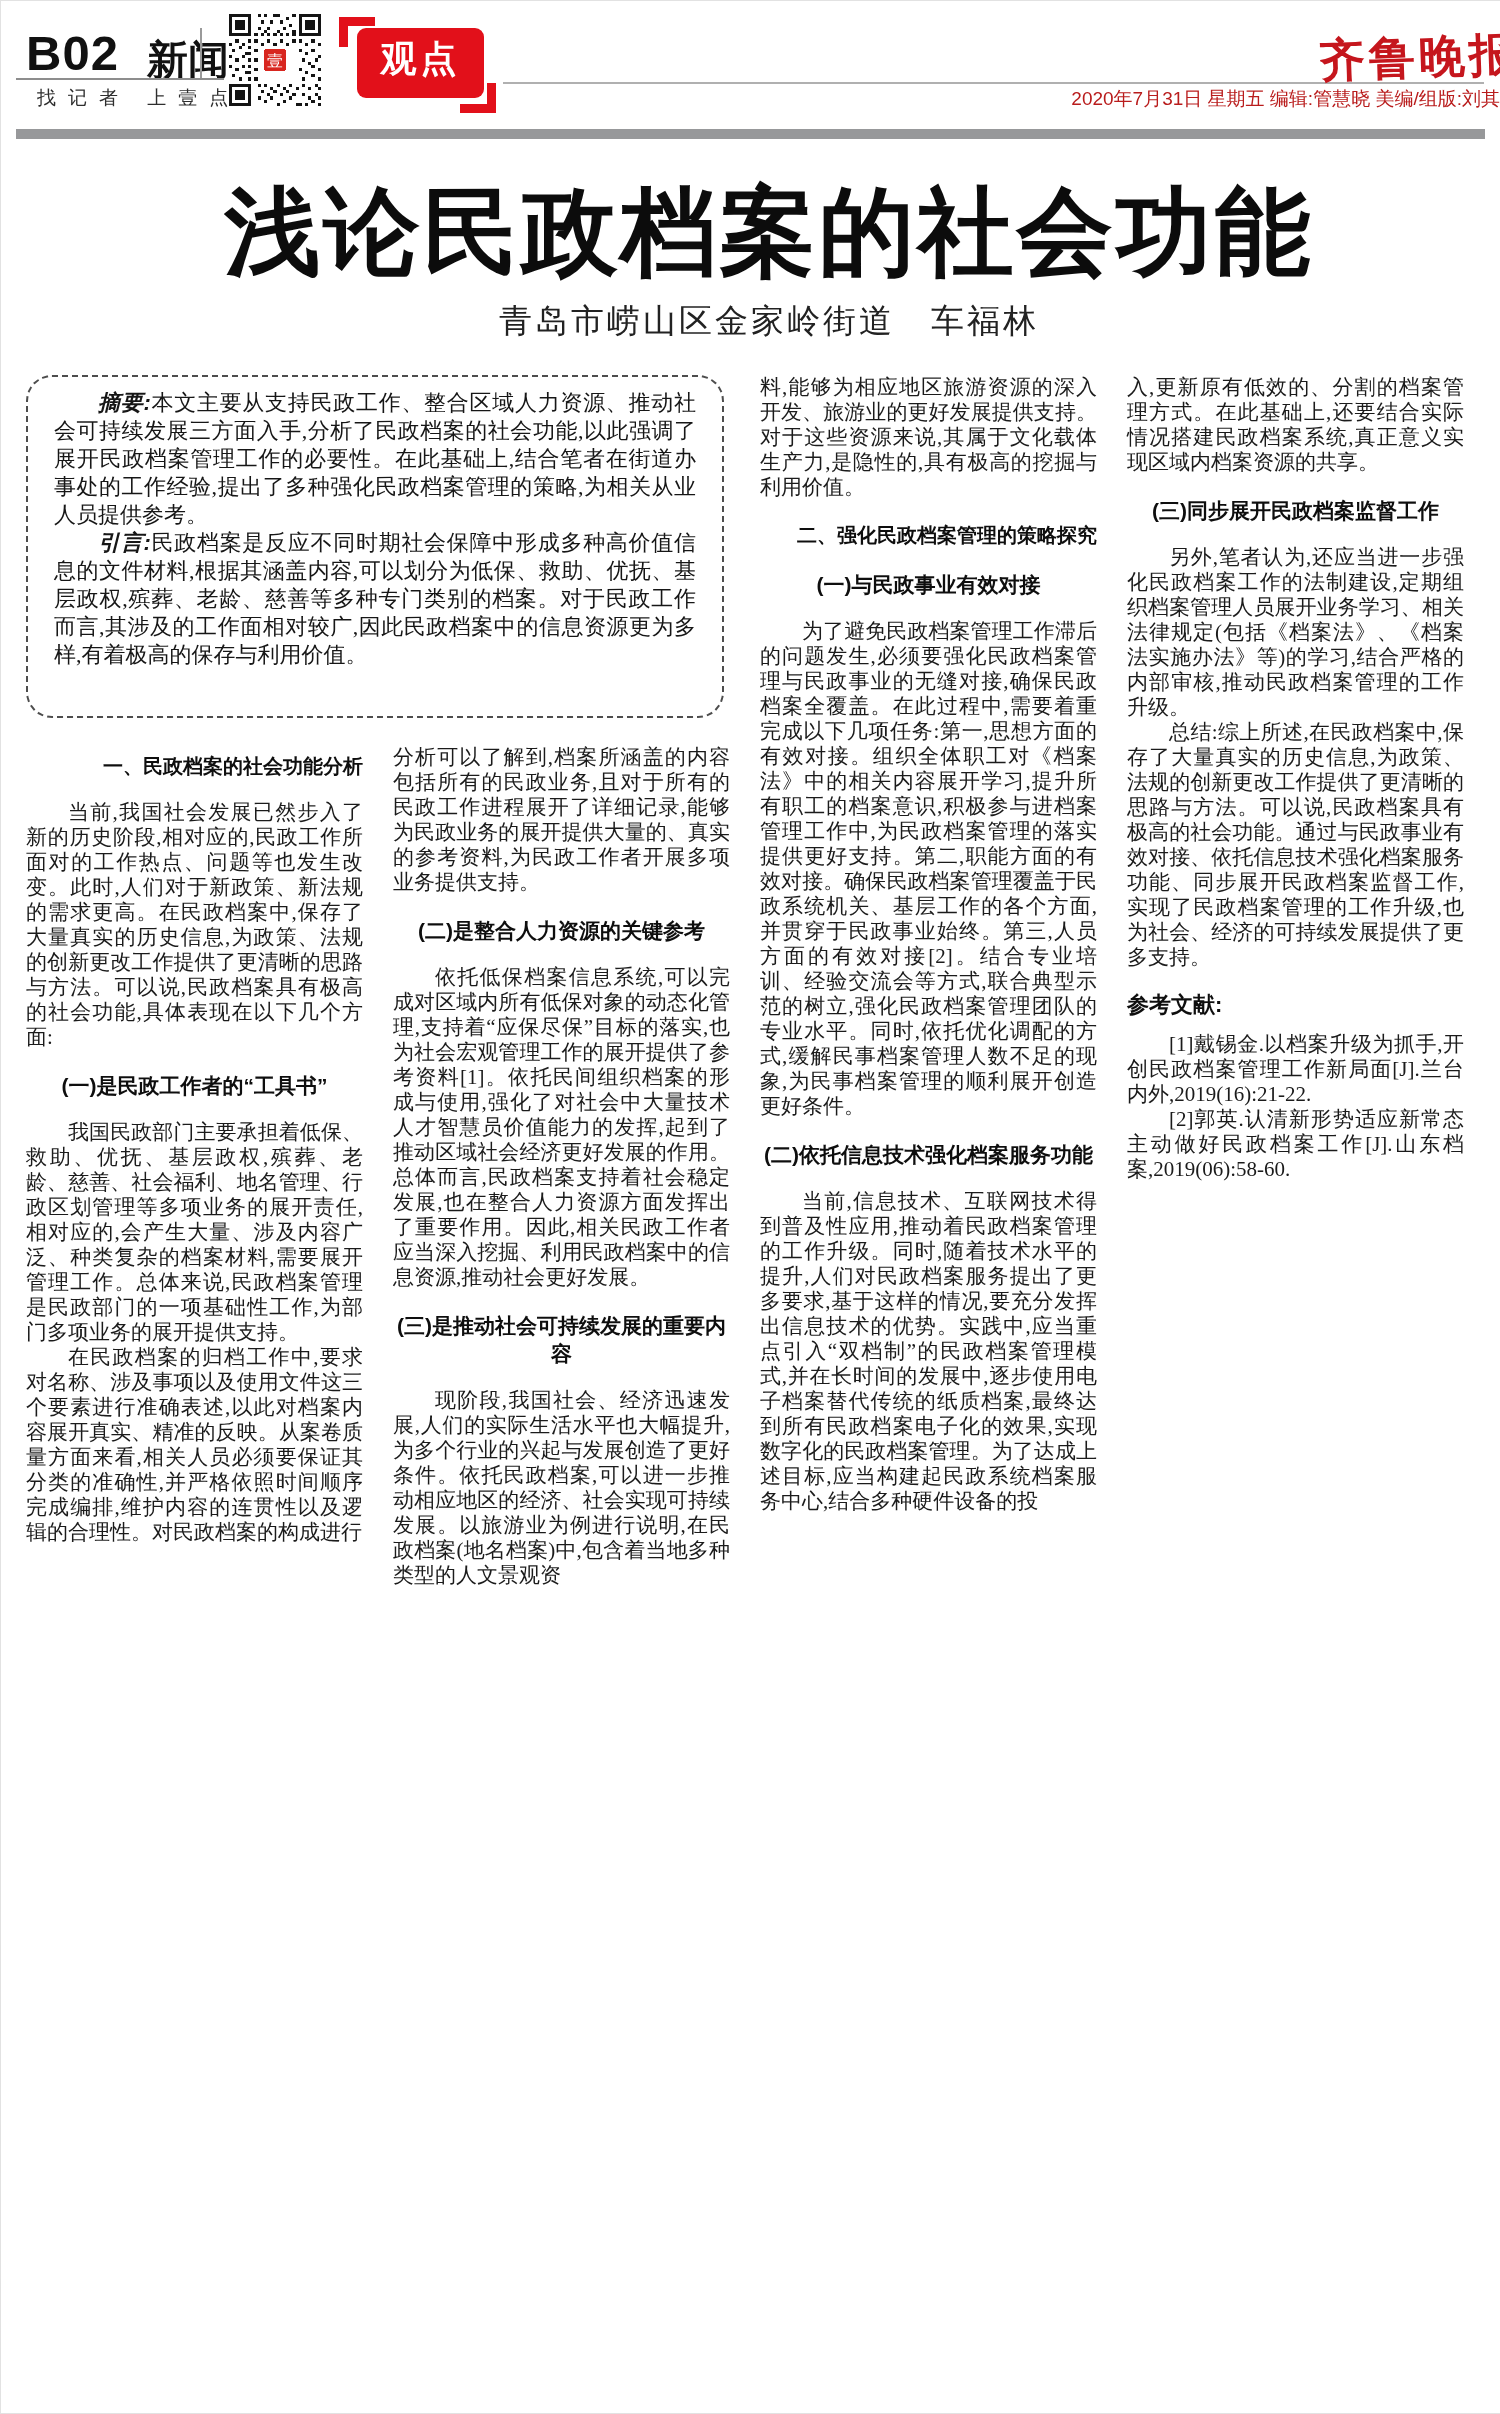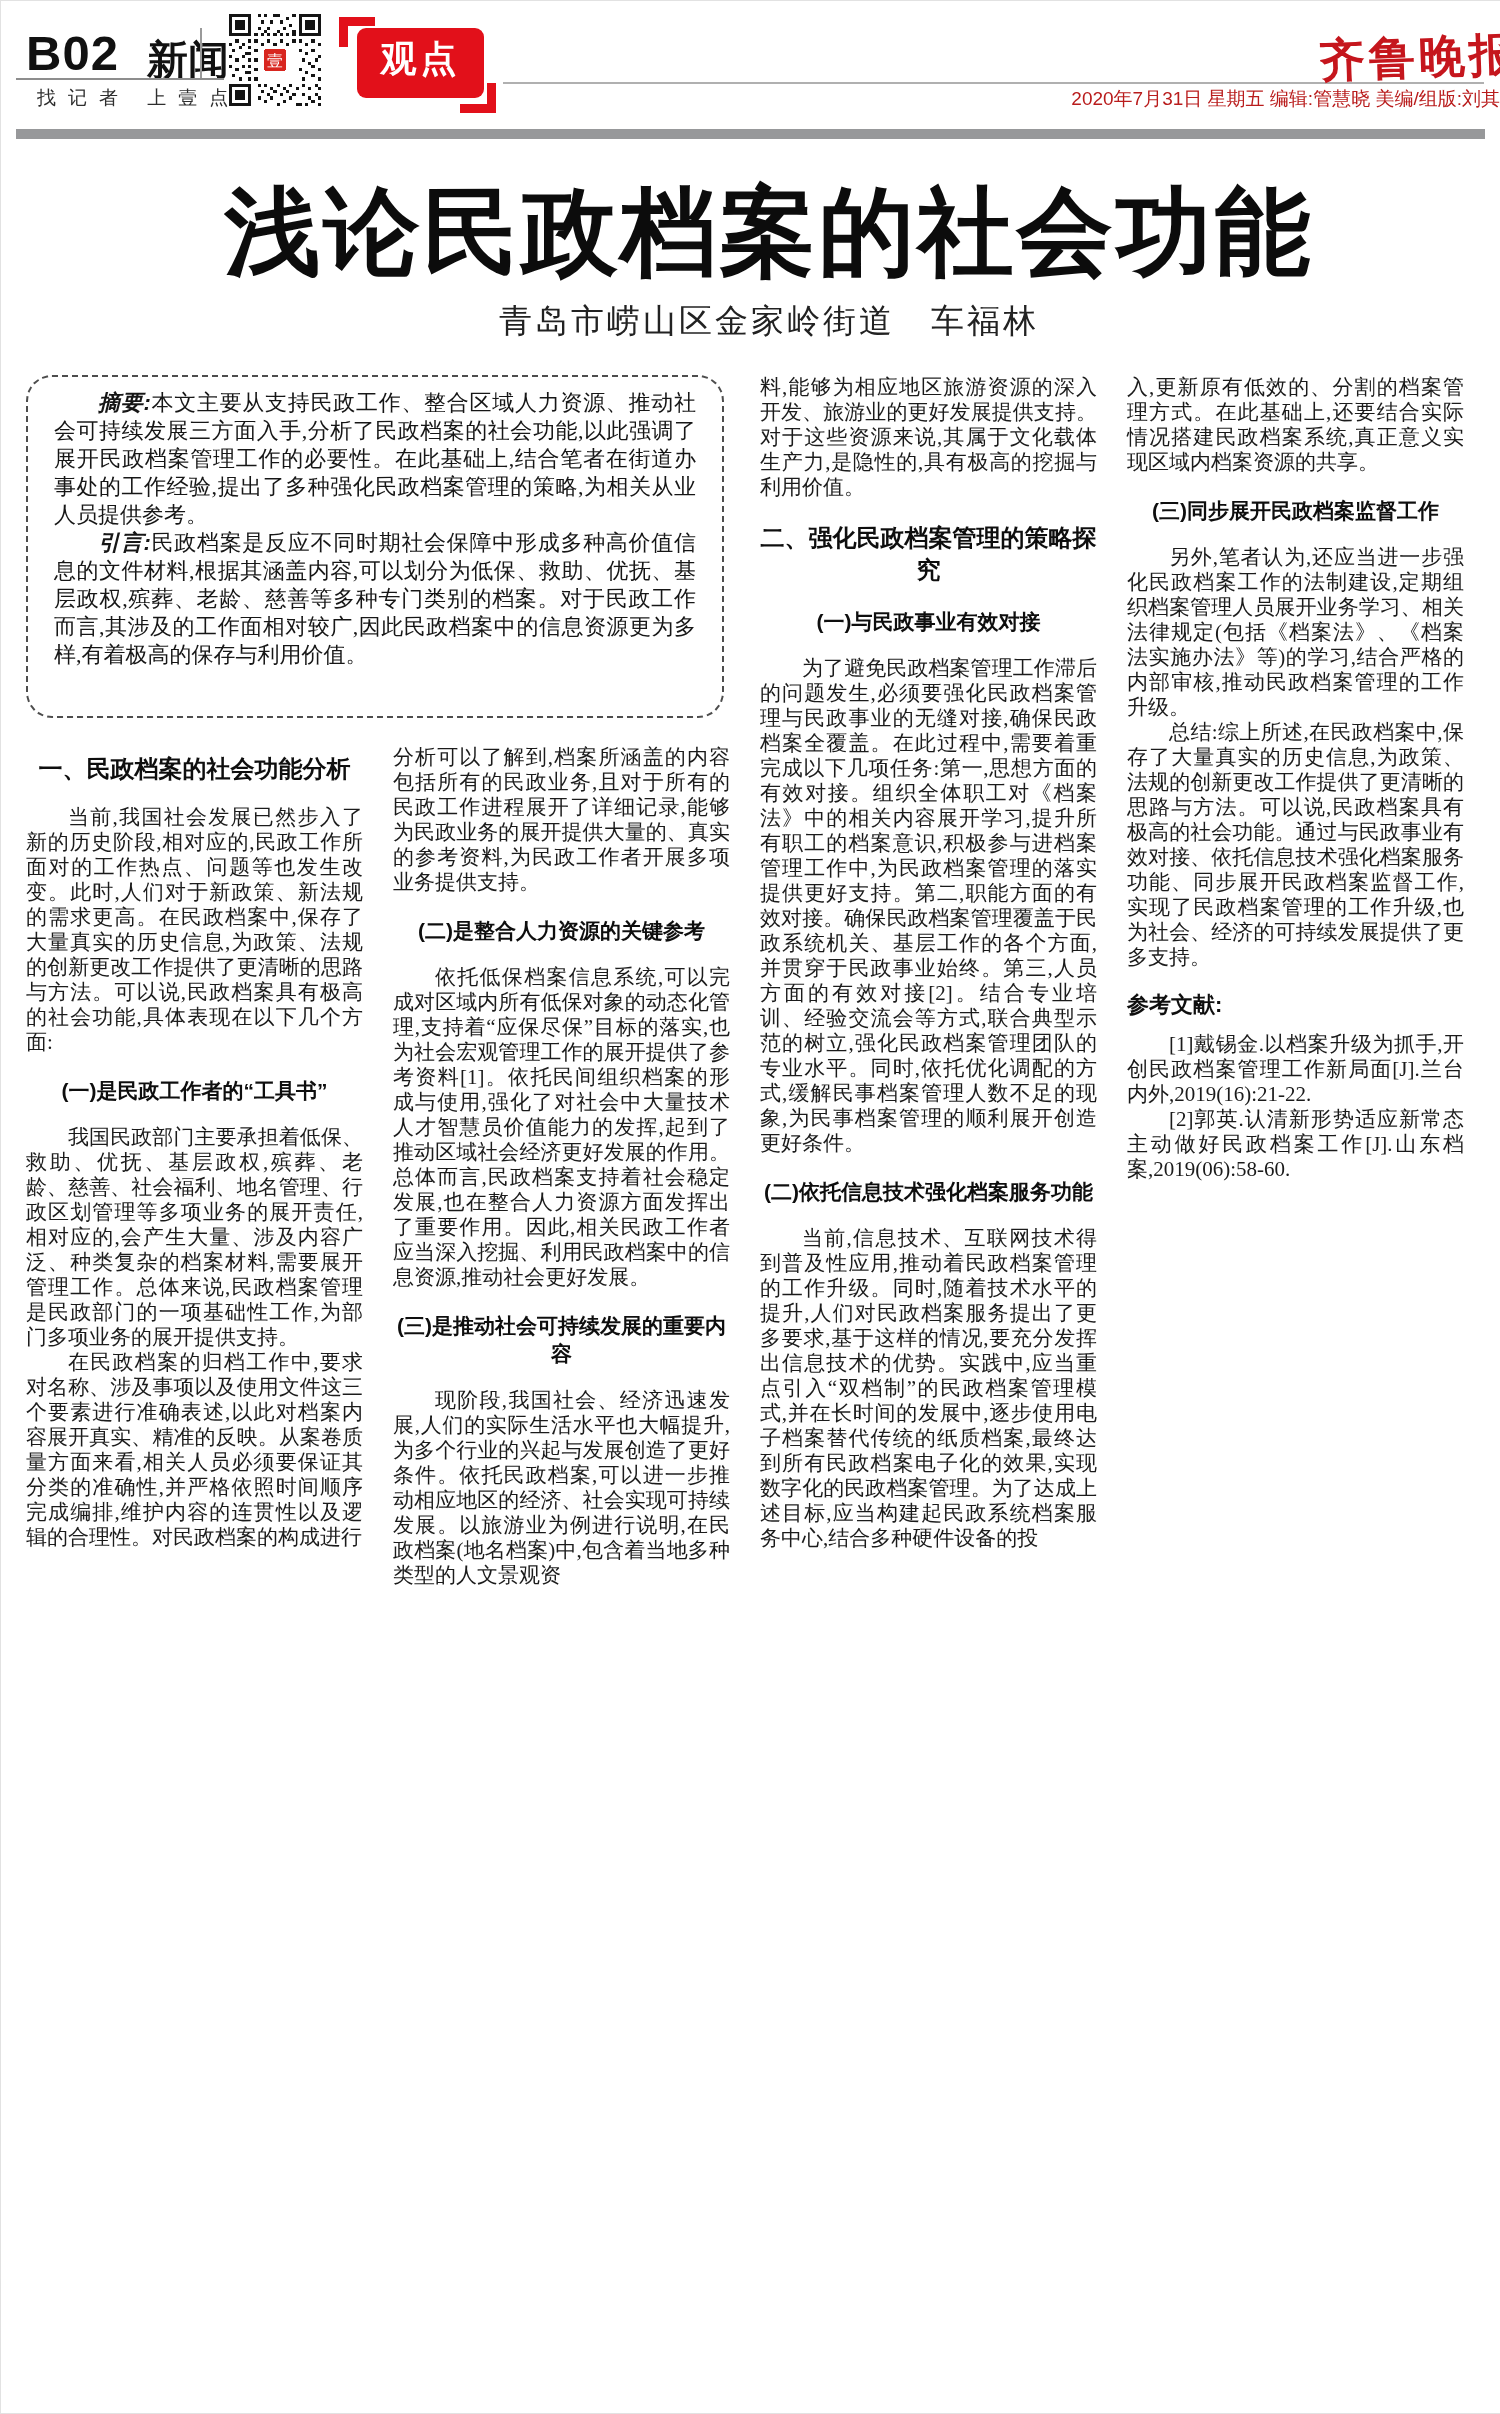--- a/index.html
+++ b/index.html
@@ -41,21 +41,21 @@
   .absbox p{margin:0;font-size:22px;line-height:28px;text-align:justify;text-indent:2em;color:#161616;}
   .lbl{font-family:"Liberation Sans","DejaVu Sans",sans-serif;font-weight:bold;font-style:italic;}
   
   .col{position:absolute;width:337px;}
   .col-1,.col-2{top:744px;}
   .col-3,.col-4{top:374px;}
   .col-1{left:25px;}.col-2{left:392px;}.col-3{left:759px;}.col-4{left:1126px;}
   .p{margin:0;font-size:21px;line-height:25px;text-align:justify;text-indent:2em;color:#1b1b1b;}
   .pc{text-indent:0;}
   .hsec{margin:8px 0 20px 0;font-family:"Liberation Sans","DejaVu Sans",sans-serif;
-        font-size:24px;font-weight:bold;color:#0e0e0e;text-align:center;}
+        font-size:20px;font-weight:bold;color:#0e0e0e;text-align:right;}
   .hsub{margin:22px 0 20px 0;font-family:"Liberation Sans","DejaVu Sans",sans-serif;
         font-size:21px;font-weight:bold;color:#0e0e0e;text-align:center;}
   .refh{margin:20px 0 12px 0;font-family:"Liberation Sans","DejaVu Sans",sans-serif;
         font-size:22px;font-weight:bold;color:#0e0e0e;}
   .ref{margin:0;}
 </style>
 </head>
 <body>
 
 <div class="page">

